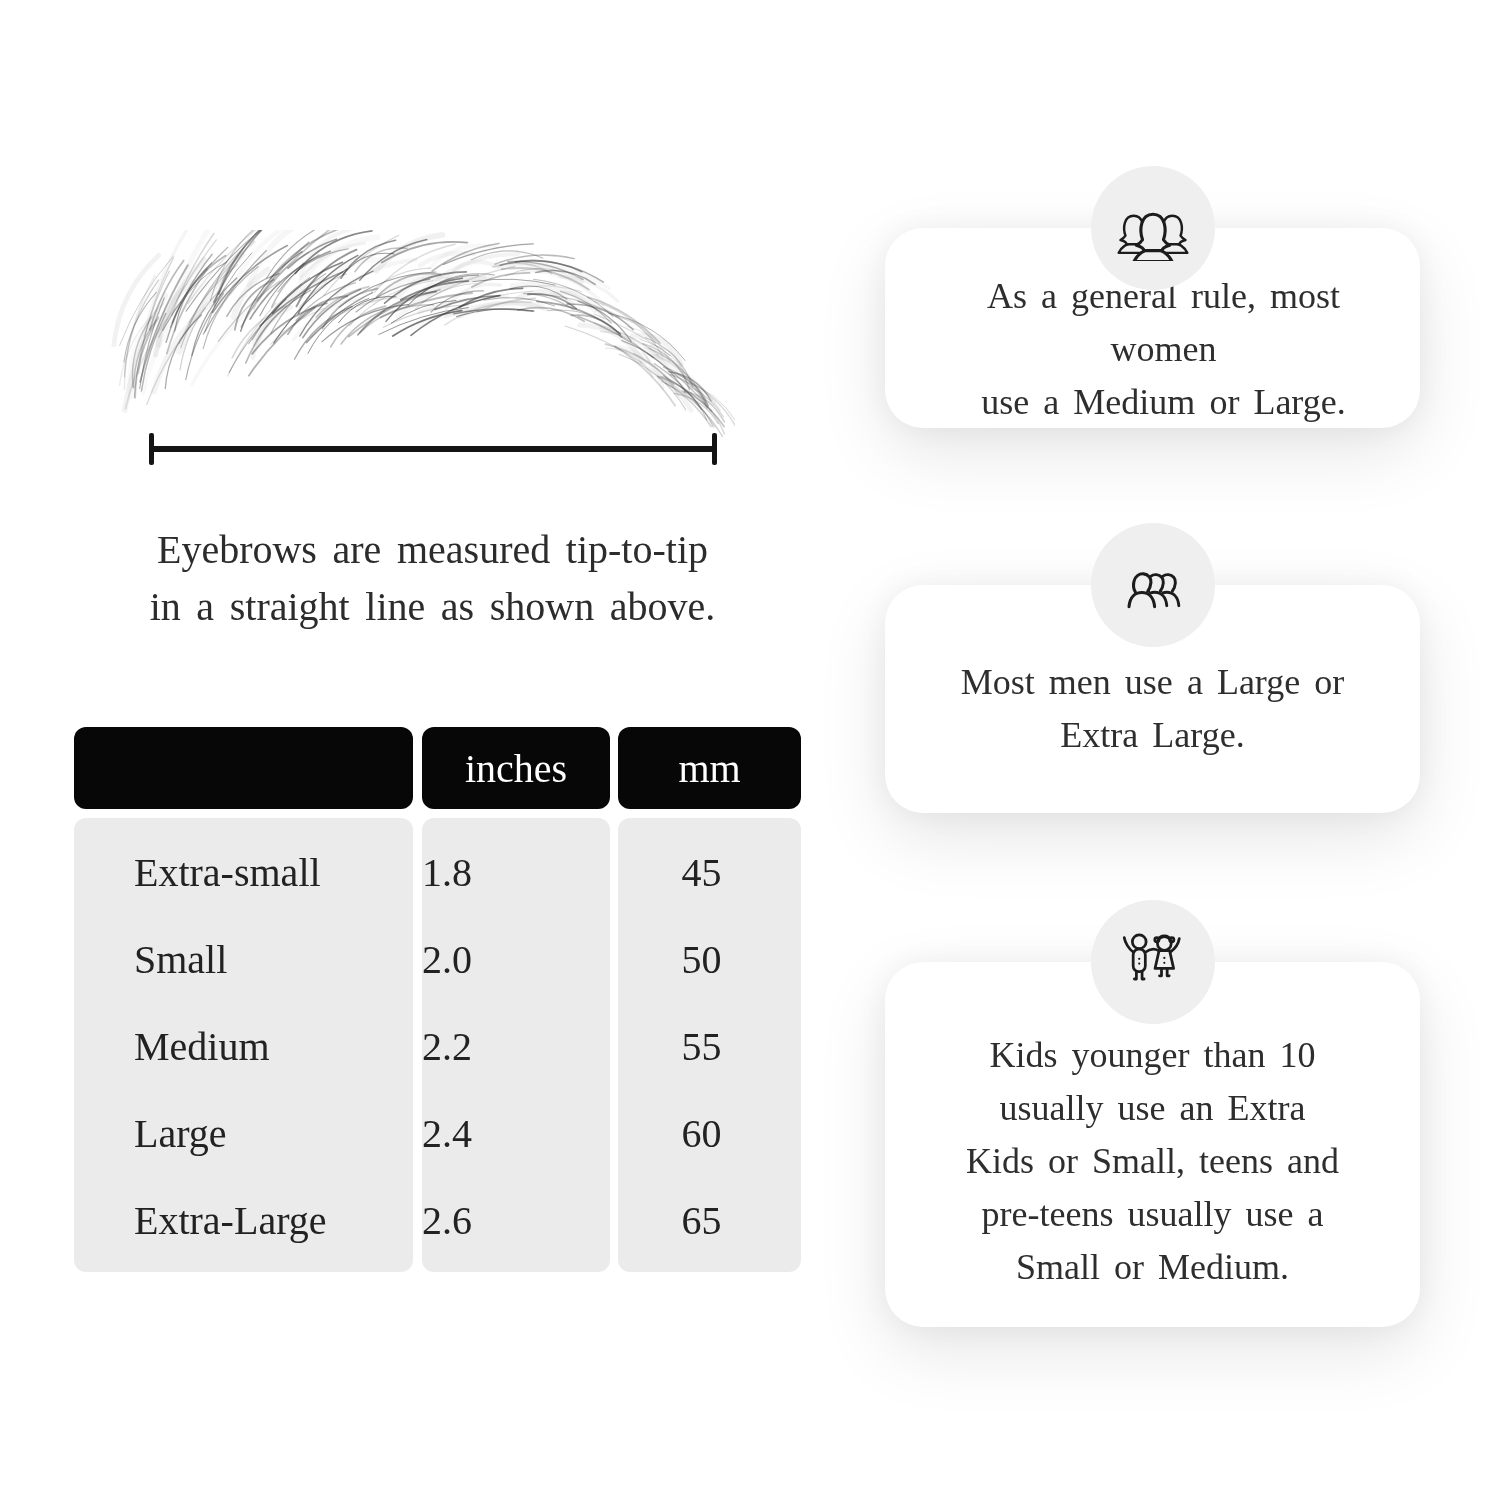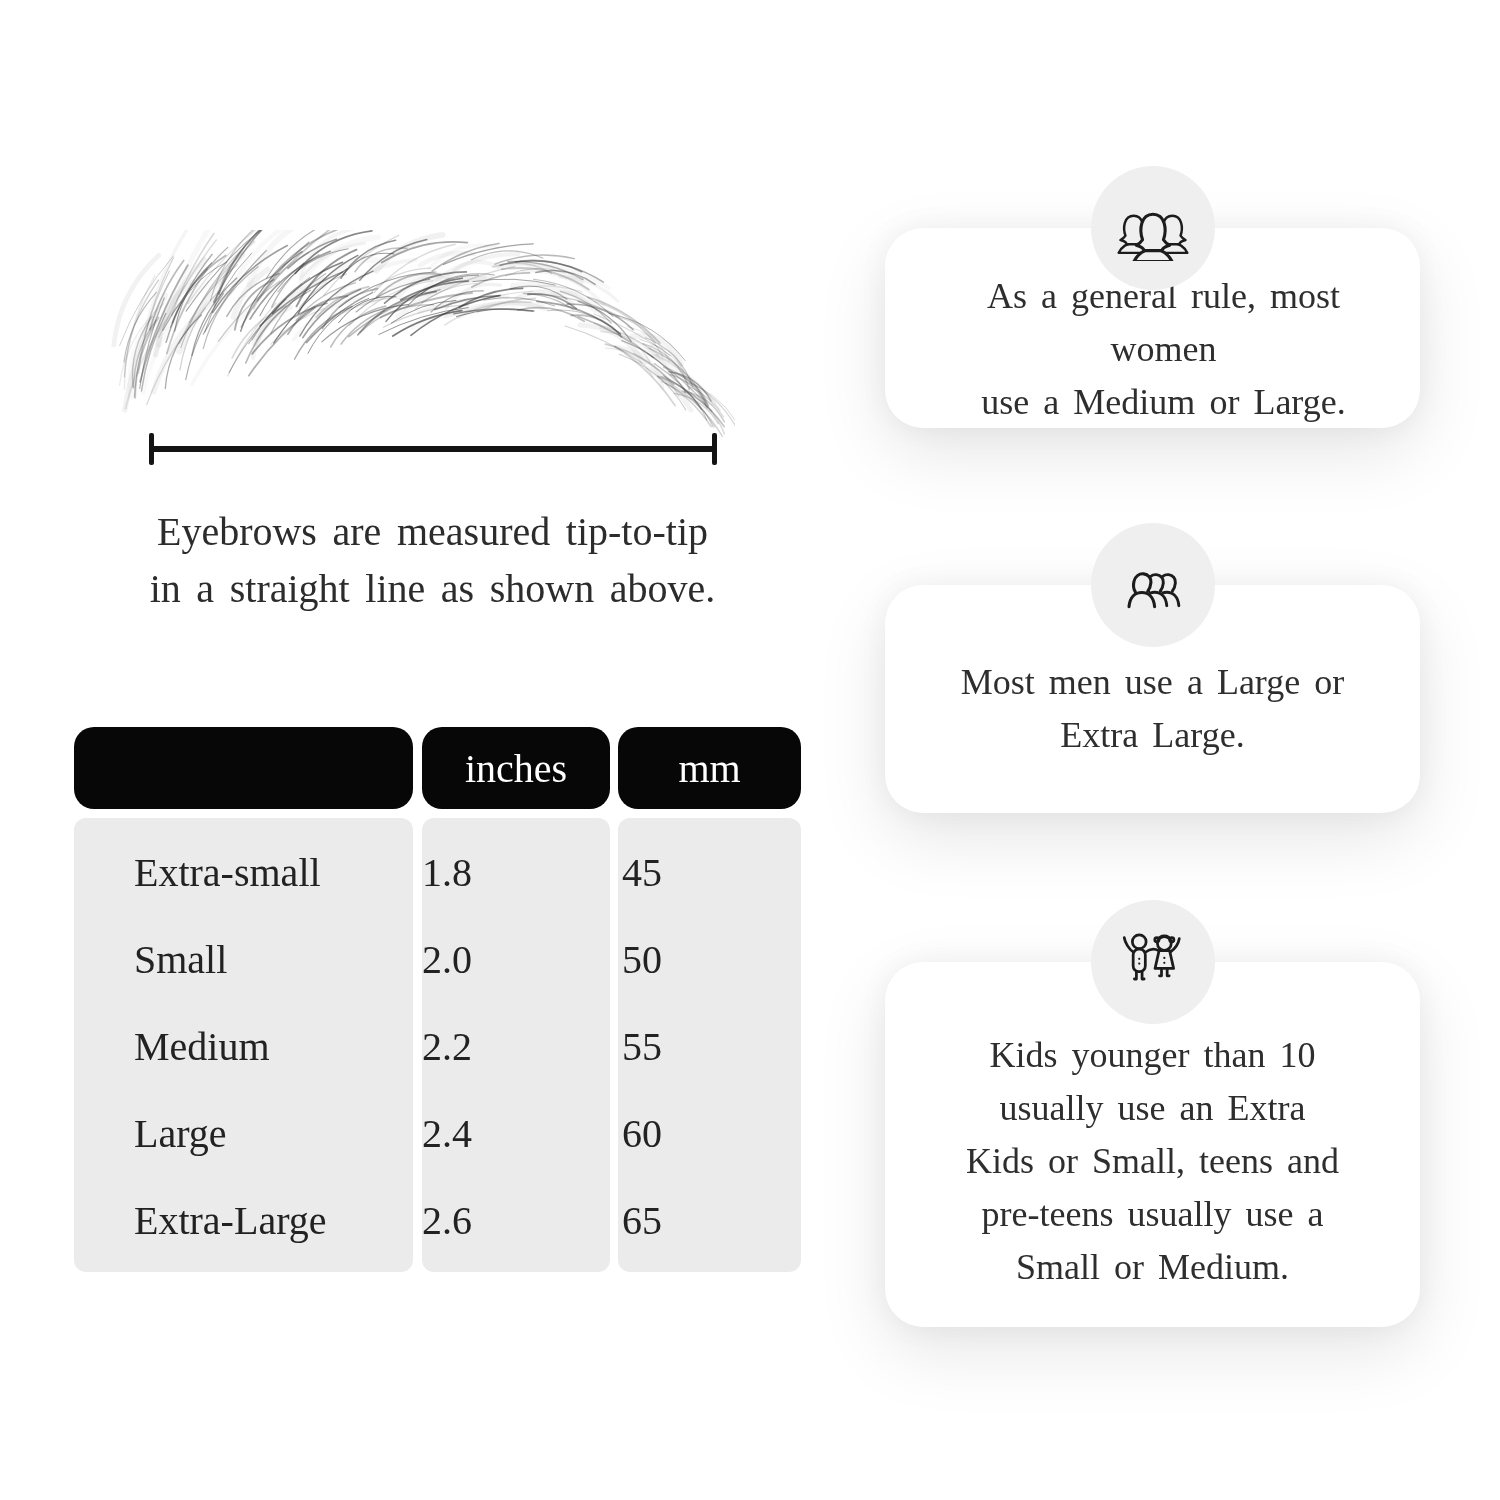--- a/index.html
+++ b/index.html
@@ -23,42 +23,42 @@
   .abs{position:absolute;}
 
   
   #brow-svg{left:95px;top:230px;width:640px;height:210px;}
   .measure{left:149px;top:433px;width:568px;height:32px;}
   .measure .bar{position:absolute;left:2px;right:2px;top:13px;height:6px;background:var(--line);border-radius:3px;}
   .measure .tick{position:absolute;top:0;width:5px;height:32px;background:var(--line);border-radius:2px;}
   .measure .tick.left{left:0;}
   .measure .tick.right{right:0;}
   .caption{
-    left:85px;top:503px;width:695px;
+    left:85px;top:521px;width:695px;
     text-align:center;font-size:40px;line-height:57px;
     color:#2c2c2c;word-spacing:0.14em;
   }
 
   
-  .th{height:82px;background:var(--header-bg);border-radius:20px;
+  .th{height:82px;background:var(--header-bg);border-radius:12px;
       display:flex;align-items:center;justify-content:center;
       color:var(--header-text);font-size:40px;word-spacing:0.1em;}
   .th-size{left:74px;top:727px;width:339px;}
   .th-inches{left:422px;top:727px;width:188px;}
   .th-mm{left:618px;top:727px;width:183px;}
   .tcol{top:818px;height:454px;background:var(--body-bg);border-radius:12px;}
   .tcol-size{left:74px;width:339px;}
   .tcol-inches{left:422px;width:188px;}
   .tcol-mm{left:618px;width:183px;}
   #table-rows{left:74px;top:818px;width:618px;height:454px;
     display:flex;flex-direction:column;justify-content:space-around;padding:10px 0;}
   .t-row{position:relative;height:44px;font-size:40px;color:#222222;}
   .t-row .cell-size{position:absolute;left:60px;white-space:nowrap;}
   .t-row .cell-inches{position:absolute;left:348px;width:188px;text-align:left;}
-  .t-row .cell-mm{position:absolute;left:548px;width:183px;text-align:left;}
+  .t-row .cell-mm{position:absolute;left:536px;width:183px;text-align:center;}
 
   
   .card{
     left:885px;width:535px;background:var(--card-bg);border-radius:38px;
     box-shadow:0 0 30px rgba(0,0,0,0.05), 0 24px 70px rgba(0,0,0,0.10);
     display:flex;align-items:center;justify-content:center;
   }
   .card-1{top:228px;height:200px;padding-left:22px;}
   .card-2{top:585px;height:228px;}
   .card-3{top:962px;height:365px;}

